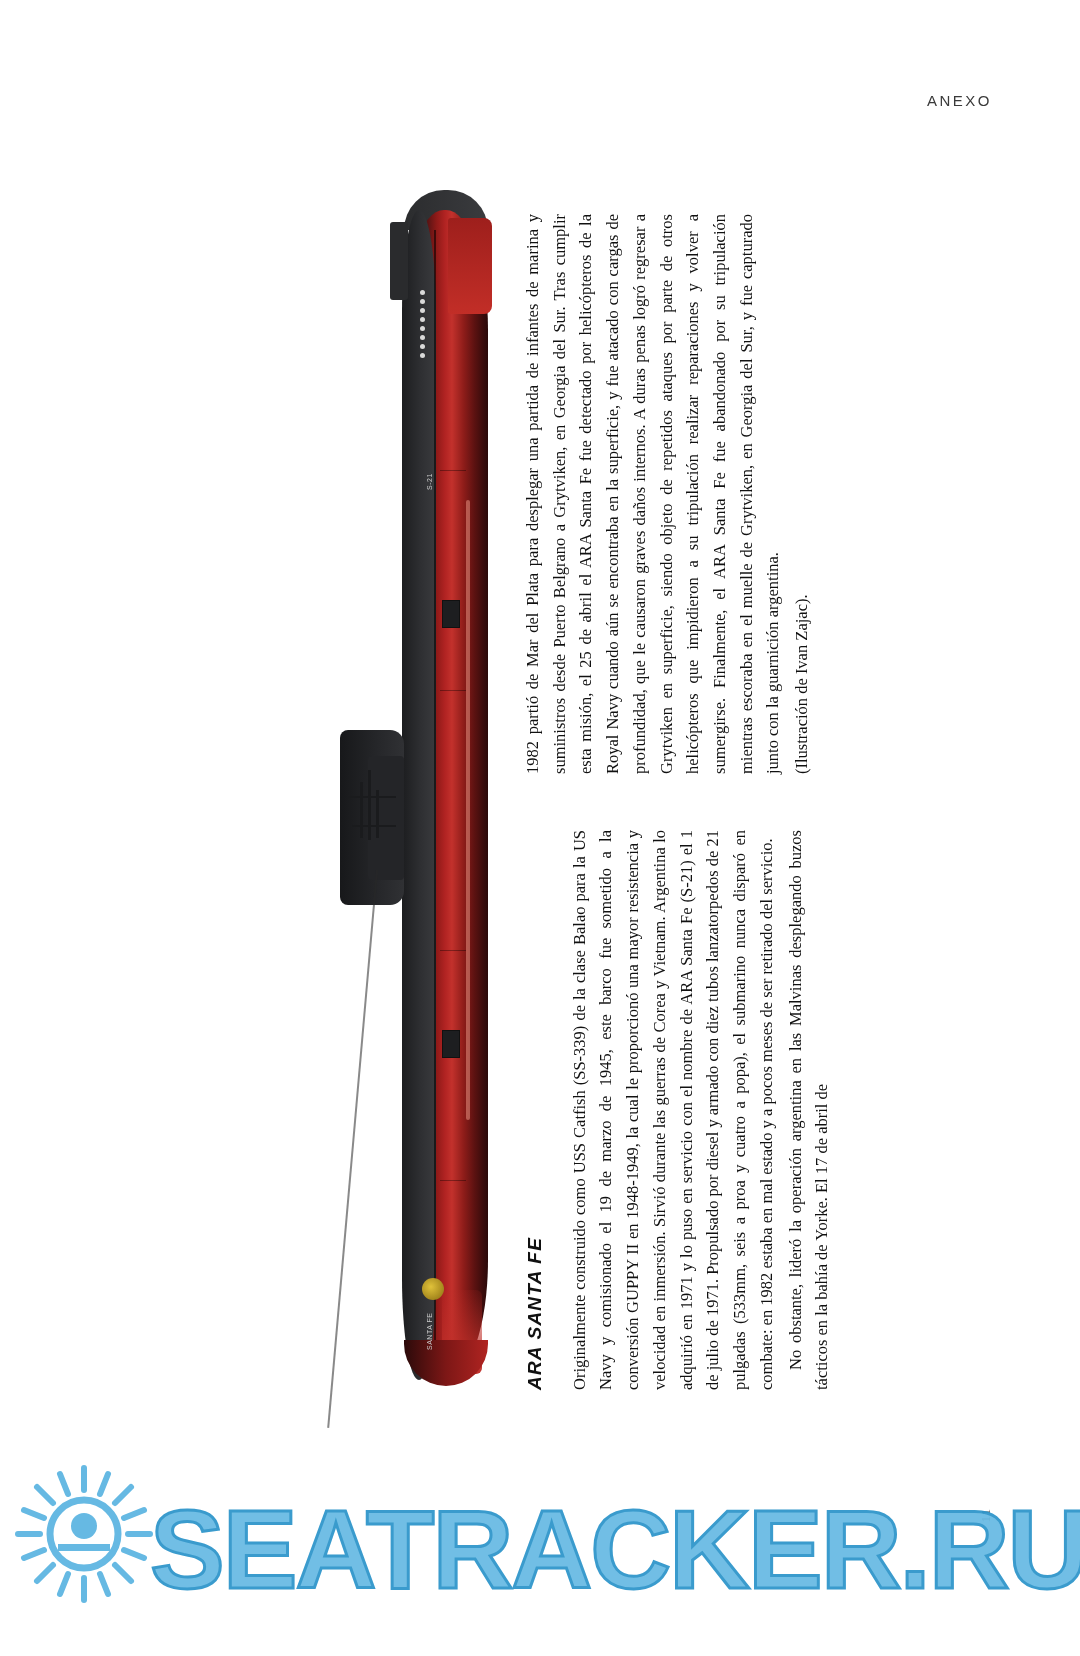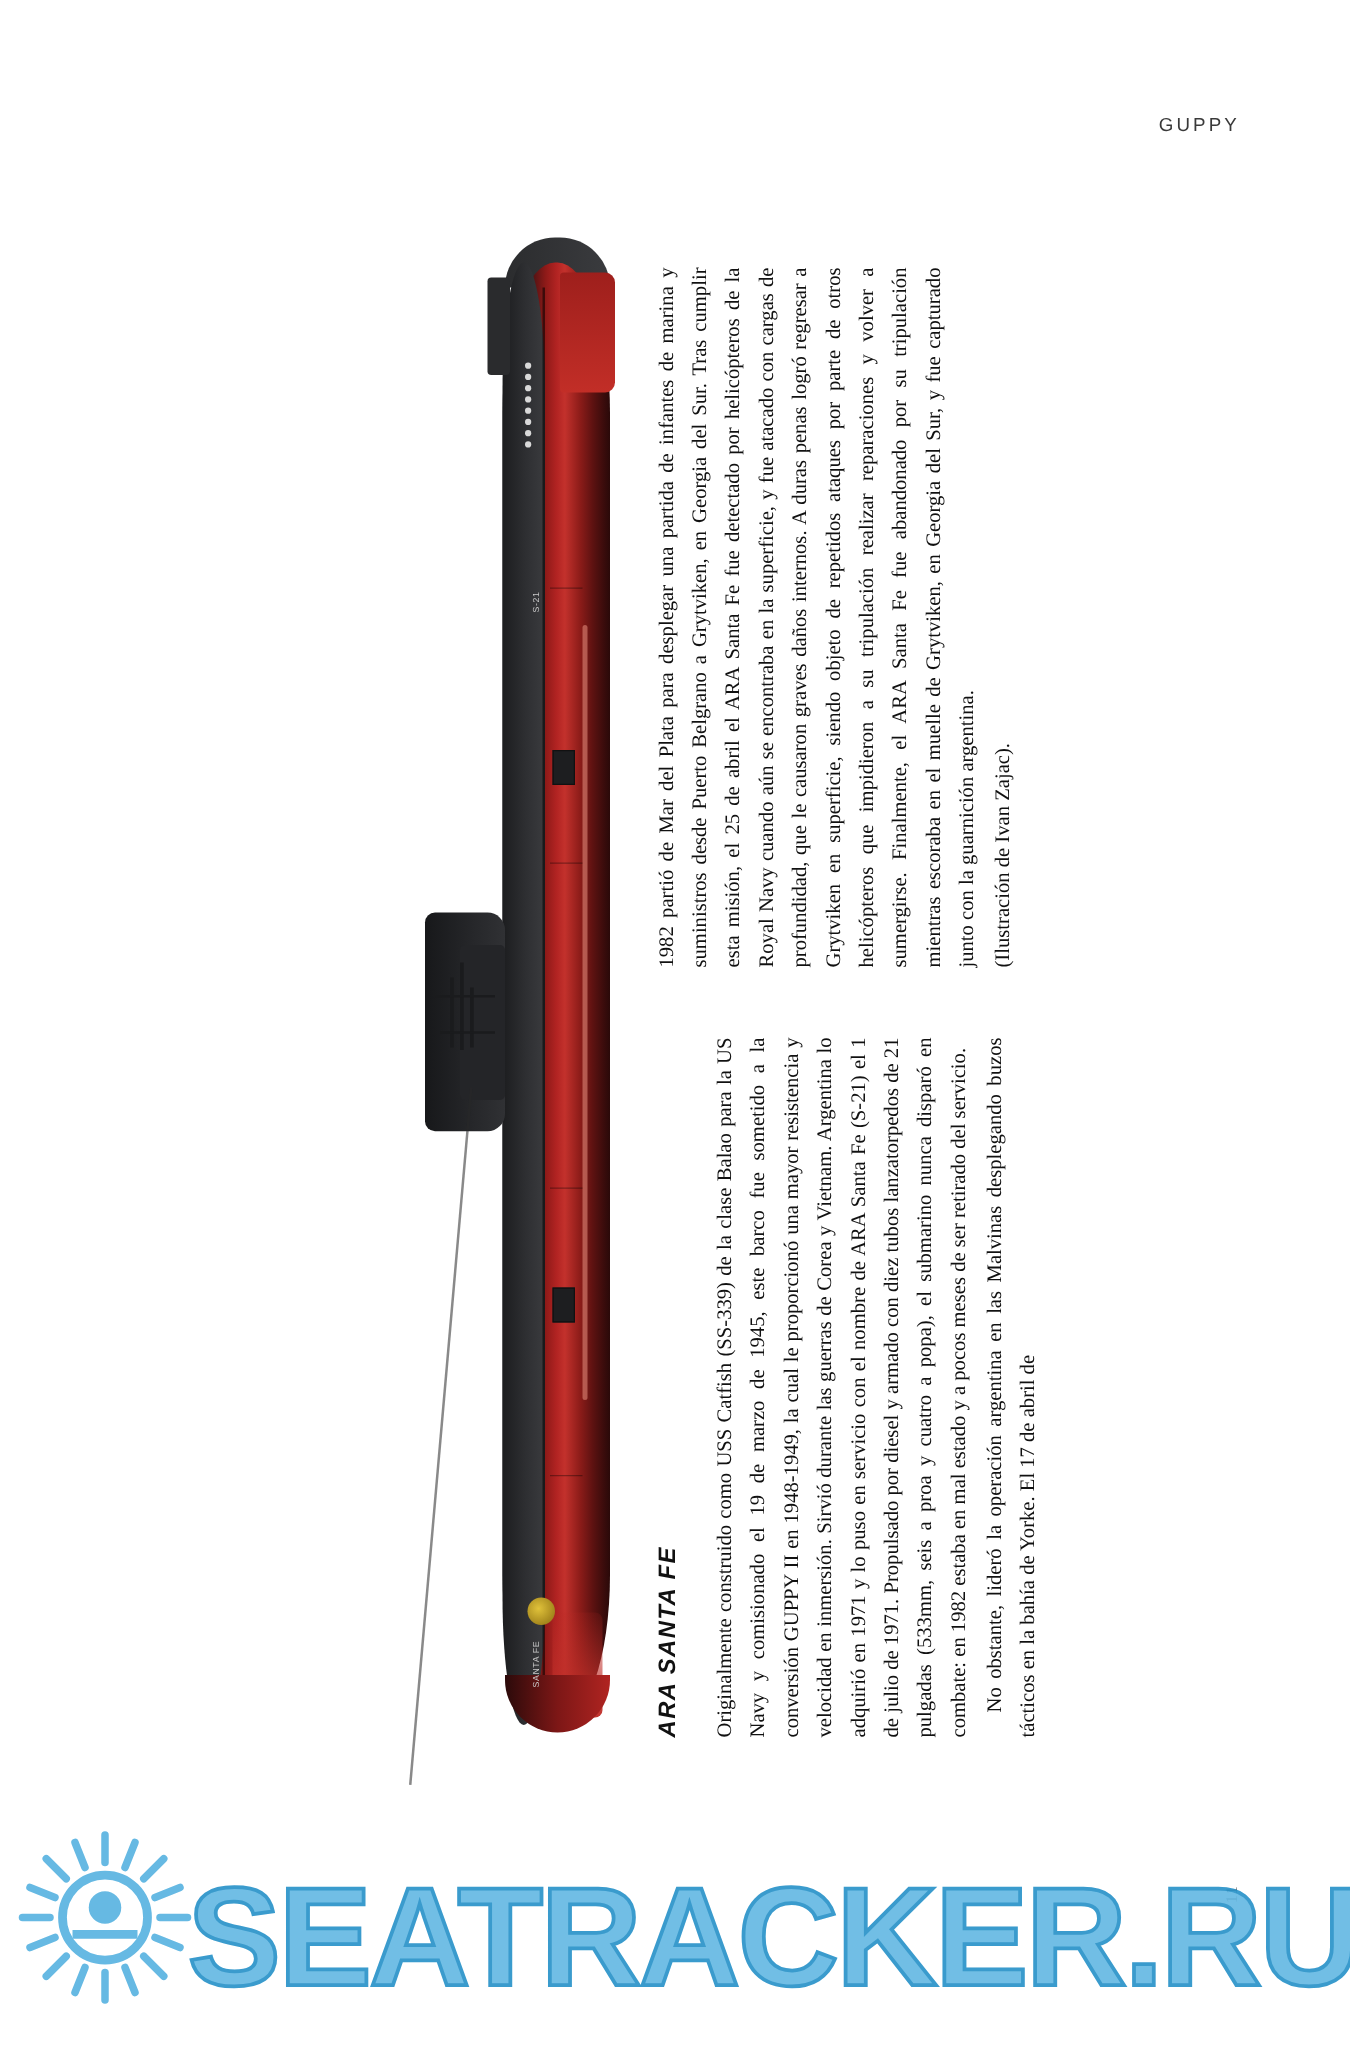--- a/index.html
+++ b/index.html
@@ -304,21 +304,21 @@
     position: absolute;
     left: 14px;
     bottom: 52px;
     width: 140px;
     height: 140px;
   }
 </style>
 </head>
 <body>
 
-<div class="running-head">GUPPY</div>
+<div class="running-head">ANEXO</div>
 
 <div class="folio">11</div>
 
 <div class="illustration">
   <div class="sub-wrap">
     <div class="stern-cap"></div>
     <div class="hull"></div>
     <div class="deck"></div>
     <div class="deck-line"></div>
     <div class="water-highlight"></div>

